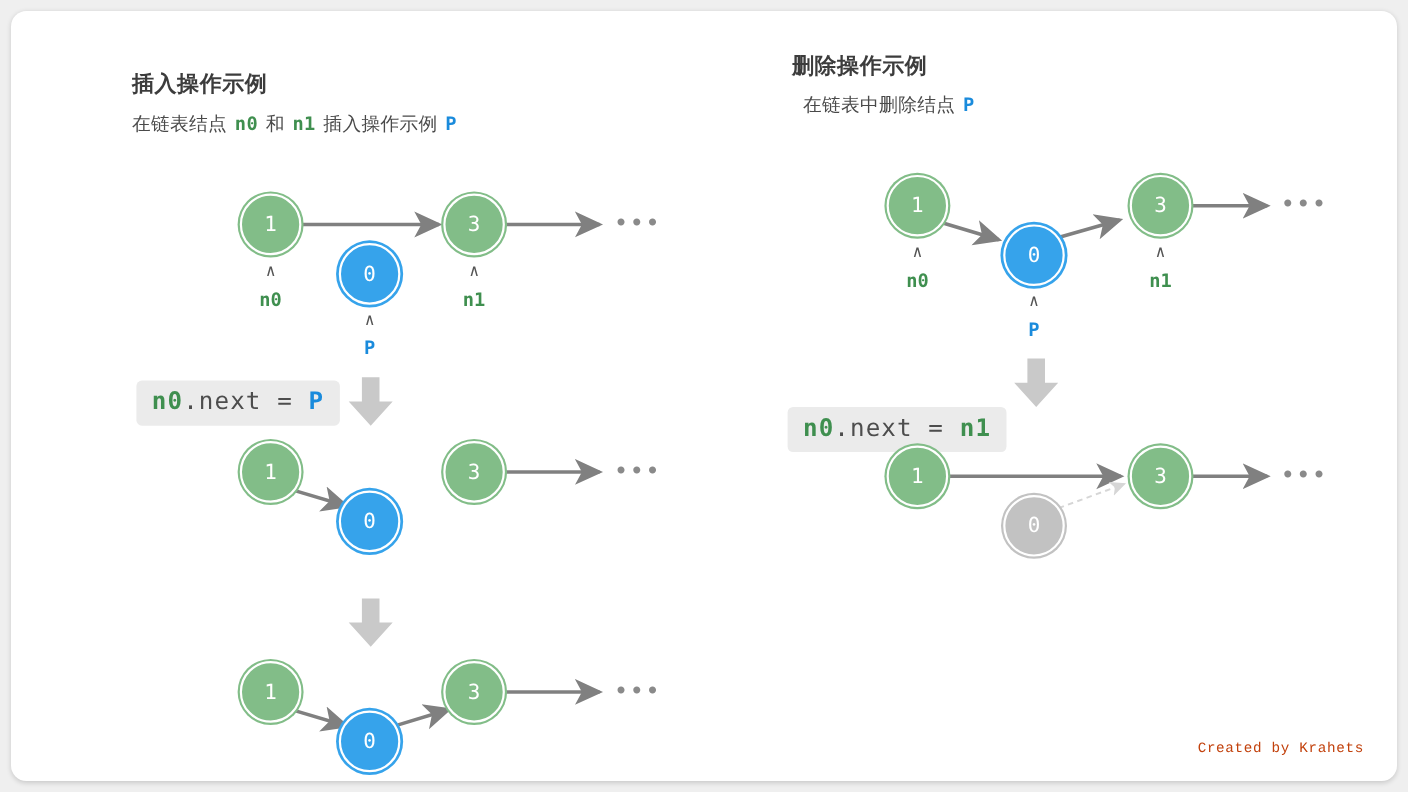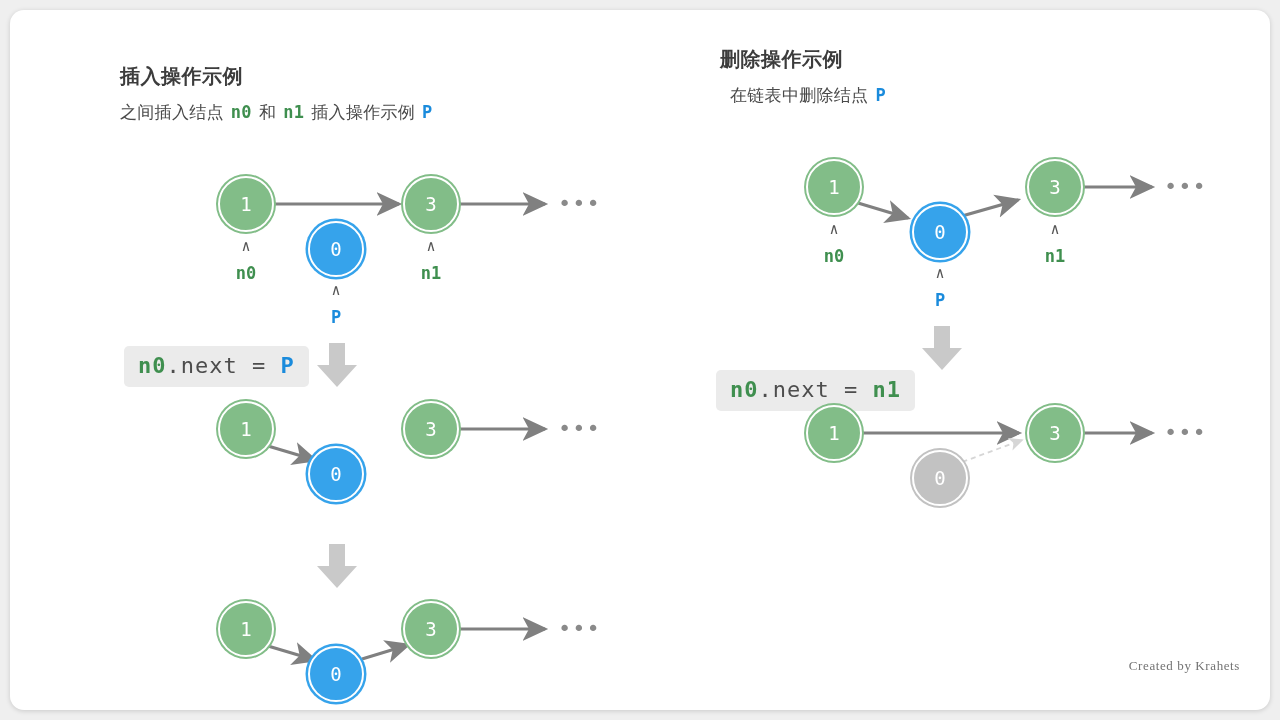--- a/index.html
+++ b/index.html
@@ -123,38 +123,38 @@
     position: absolute;
     left: 0; top: 0;
     width: 630px; height: 700px;
     overflow: visible;
     pointer-events: none;
   }
 
   #credit {
     position: absolute;
     right: 30px;
-    bottom: 36px;
-    font-family: Liberation Serif, serif;
+    bottom: 22px;
+    font-family: Liberation Mono, monospace;
     font-size: 13px;
-    color: #737373;
+    color: #c2410c;
     letter-spacing: 0.6px;
   }
 </style>
 </head>
 <body>
 
 <div id="card">
 
   <div class="panel" id="panel-left">
 
     <div class="panel-title">插入操作示例</div>
 
     <div class="panel-subtitle">
-      <span>之间插入结点</span><span class="sp"></span><span class="mono green">n0</span><span class="sp"></span><span>和</span><span class="sp"></span><span class="mono green">n1</span><span class="sp"></span><span>插入操作示例</span><span class="sp"></span><span class="mono blue">P</span>
+      <span>在链表结点</span><span class="sp"></span><span class="mono green">n0</span><span class="sp"></span><span>和</span><span class="sp"></span><span class="mono green">n1</span><span class="sp"></span><span>插入操作示例</span><span class="sp"></span><span class="mono blue">P</span>
     </div>
 
     <svg class="edges">
       <defs>
         <marker id="ah-l" markerWidth="9" markerHeight="9" refX="7" refY="4.5" orient="auto" markerUnits="strokeWidth">
           <path d="M0,0.8 L8,4.5 L0,8.2 L2,4.5 Z" fill="#808080"></path>
         </marker>
       </defs>
 
       <line x1="264" y1="177" x2="389" y2="177" stroke="#808080" stroke-width="3.2" marker-end="url(#ah-l)"></line>

